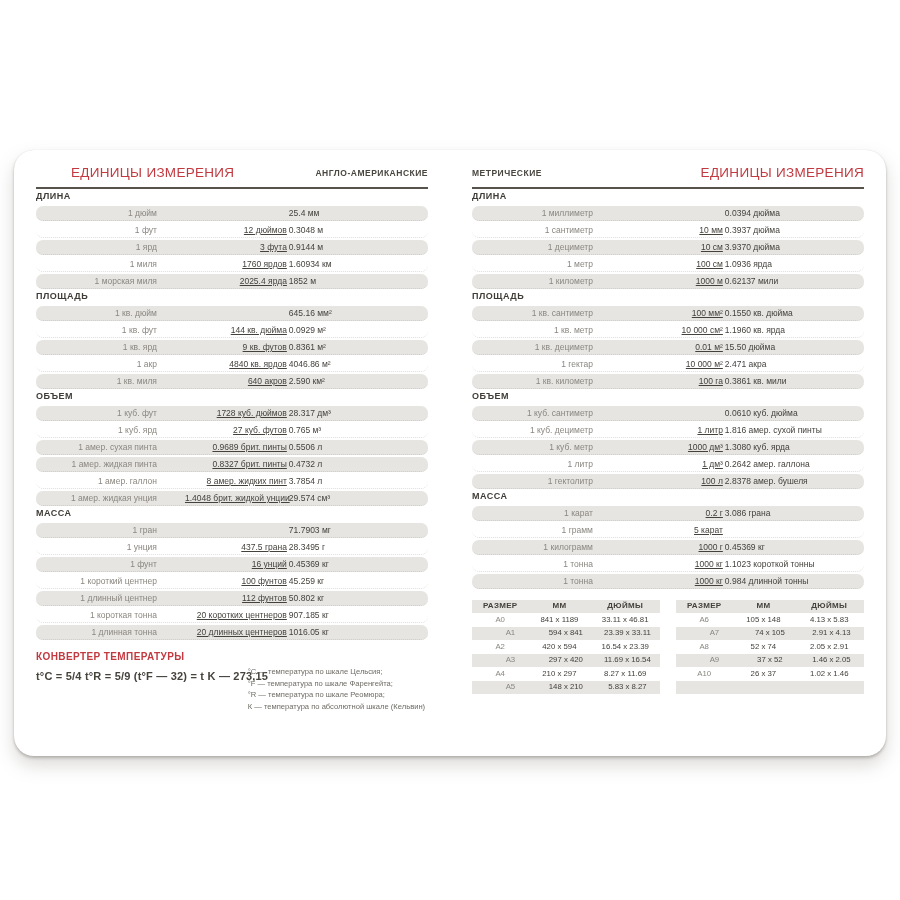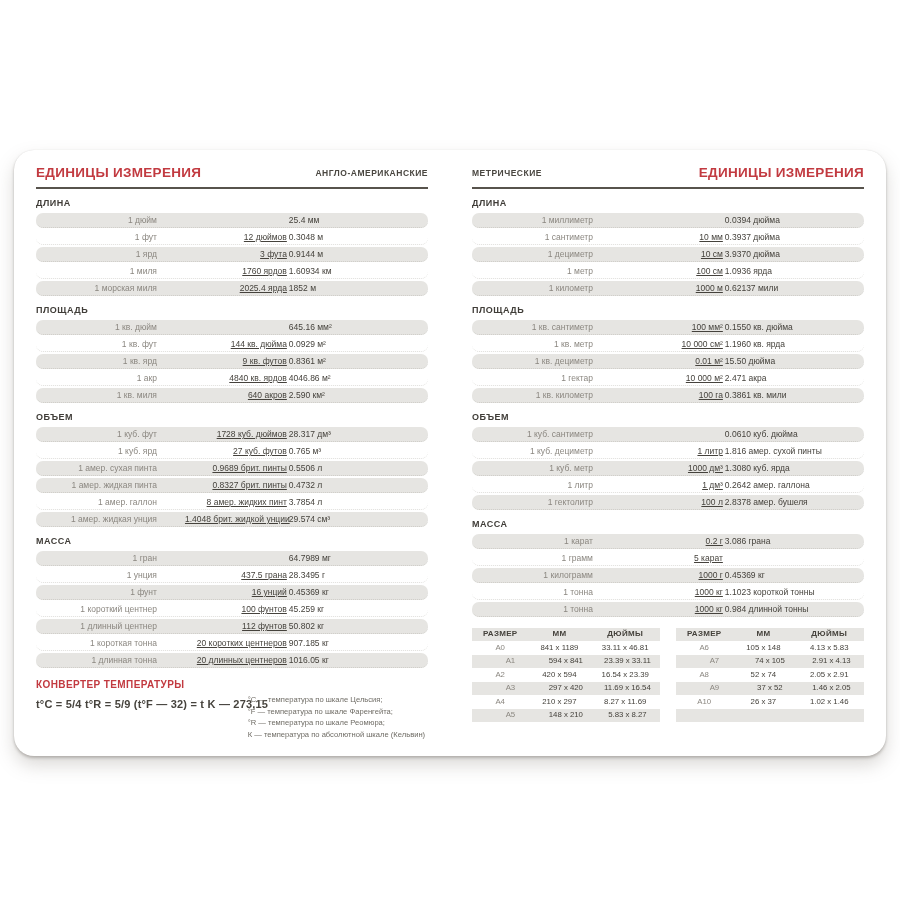--- a/index.html
+++ b/index.html
@@ -9,25 +9,25 @@
     -webkit-font-smoothing:antialiased;
   }
   .book{
     position:absolute;left:14px;top:150px;width:872px;height:606px;
     background:#ffffff;border-radius:20px;
     box-shadow:0 2px 3px rgba(125,120,112,.45),0 9px 18px rgba(135,130,122,.30),0 0 1px rgba(0,0,0,.12);
     display:flex;overflow:hidden;box-sizing:border-box;
   }
   .page{width:50%;box-sizing:border-box;padding:15px 22px 0 22px;}
   .page-header{display:flex;justify-content:space-between;align-items:flex-end;}
-  .page-title{color:var(--red);font-size:13.5px;font-weight:bold;letter-spacing:.3px;white-space:nowrap;}
+  .page-title{color:var(--red);font-size:13.5px;font-weight:normal;letter-spacing:.3px;white-space:nowrap;margin-left:35px;}
   .edge-label{font-size:8.5px;font-weight:bold;color:#4a4741;letter-spacing:.5px;white-space:nowrap;padding-bottom:2px;}
   .rule{height:2px;background:#57534c;margin-top:7px;}
 
-  .section{margin-top:9px;}
+  .section{margin-top:2px;}
   .section-title{font-size:9px;font-weight:bold;color:#3f3c37;letter-spacing:.5px;margin-bottom:5px;}
   .row{
     display:grid;grid-template-columns:38% 26% 36%;
     height:15px;line-height:14px;margin-bottom:2px;font-size:8.5px;
     box-sizing:border-box;border-bottom:1px dotted rgba(150,145,136,.30);border-radius:7px;
   }
   .row.shaded{background:#e6e5e2;}
   .cell{white-space:nowrap;overflow:visible;}
   .c1{text-align:right;color:#8b8780;padding-right:28px;}
   .c2{text-align:right;color:#45423c;text-decoration:underline;}
@@ -154,21 +154,21 @@
             <span class="cell c1">1 амер. жидкая унция</span>
             <span class="cell c2">1.4048 брит. жидкой унции</span>
             <span class="cell c3">29.574 см³</span>
           </div>
         </div>
         <div class="section">
           <div class="section-title">МАССА</div>
           <div class="row shaded">
             <span class="cell c1">1 гран</span>
             <span class="cell c2"></span>
-            <span class="cell c3">64.7989 мг</span>
+            <span class="cell c3">71.7903 мг</span>
           </div>
           <div class="row">
             <span class="cell c1">1 унция</span>
             <span class="cell c2">437.5 грана</span>
             <span class="cell c3">28.3495 г</span>
           </div>
           <div class="row shaded">
             <span class="cell c1">1 фунт</span>
             <span class="cell c2">16 унций</span>
             <span class="cell c3">0.45369 кг</span>

